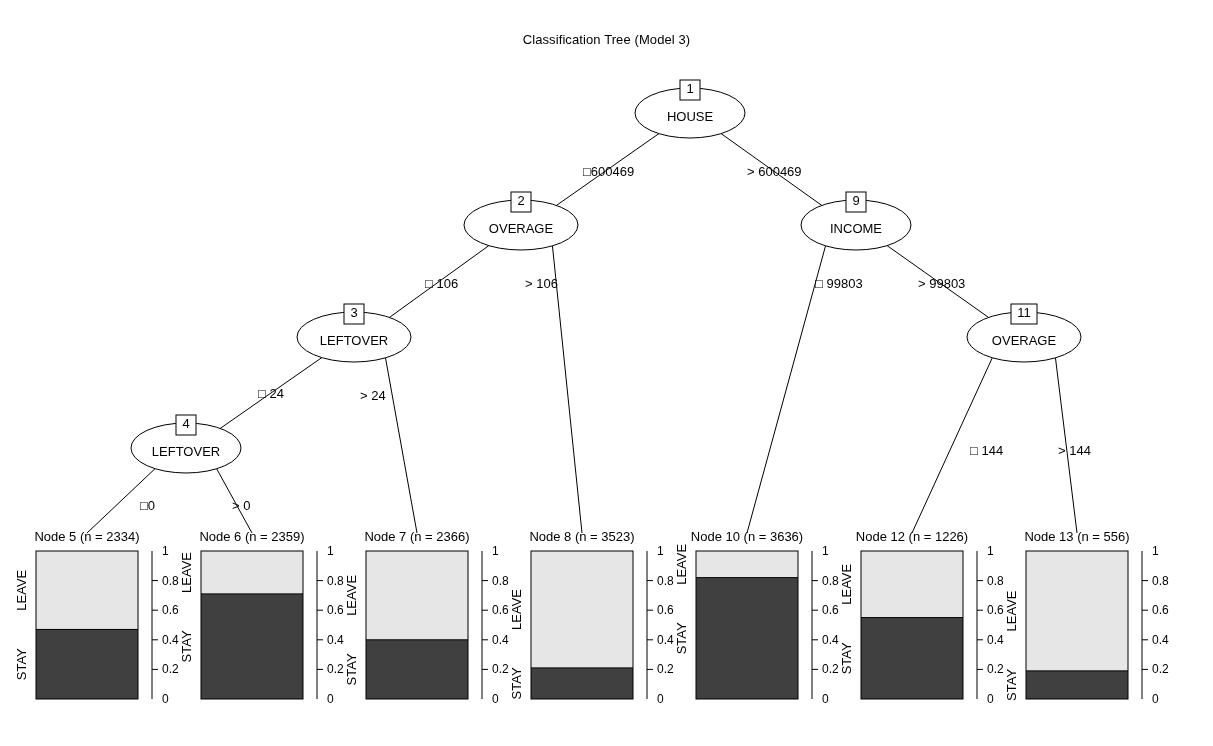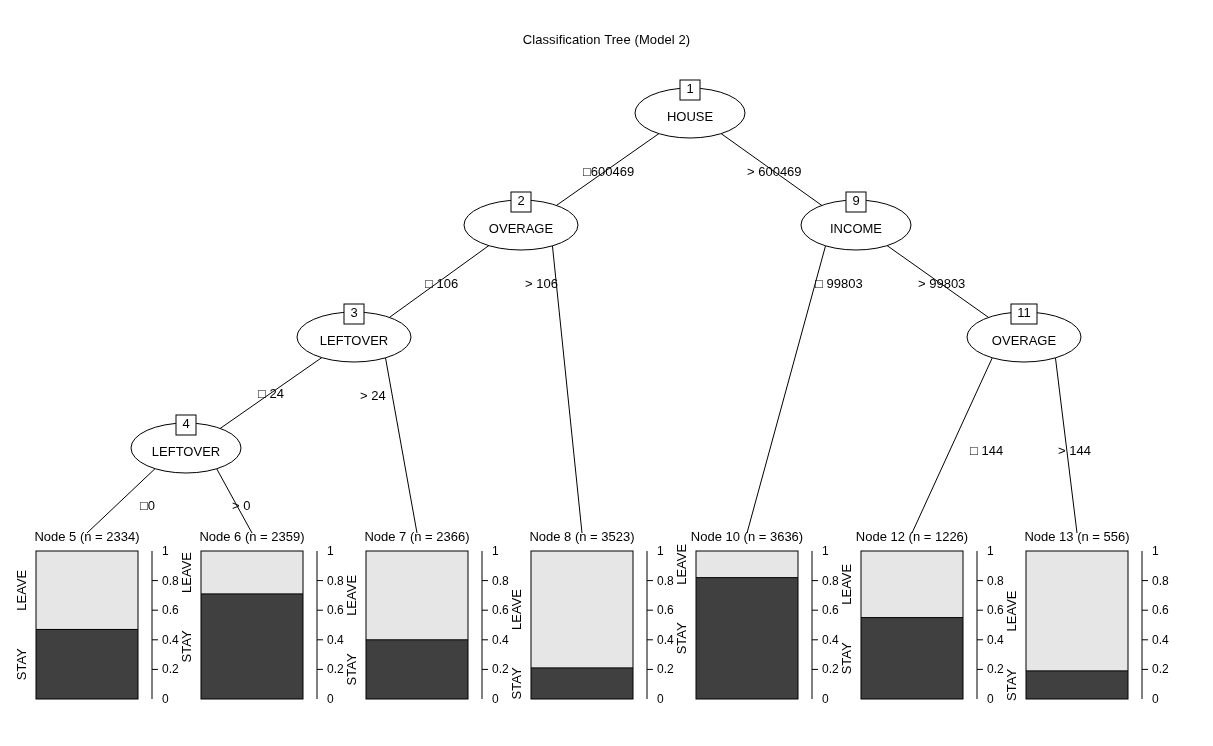--- a/index.html
+++ b/index.html
@@ -21,21 +21,21 @@
   .barframe{fill:none;stroke:#000;stroke-width:1;}
   .bar-leave{stroke:none;}
   .bar-stay{stroke:none;}
   .tick{stroke:#000;stroke-width:1;}
   .axisline{stroke:#000;stroke-width:1;}
 </style>
 </head>
 <body>
 
 <div id="root">
-  <div class="title">Classification Tree (Model 2)</div>
+  <div class="title">Classification Tree (Model 3)</div>
   <svg class="tree" id="tree-svg" viewBox="0 0 1213 746">
       <line x1="659.75" y1="133" x2="556.34" y2="205.5" class="edge"></line>
       <line x1="720.25" y1="133" x2="821.9" y2="205.5" class="edge"></line>
       <line x1="489.65" y1="245" x2="389.34" y2="317.5" class="edge"></line>
       <line x1="552.35" y1="245" x2="582" y2="533" class="edge"></line>
       <line x1="322.65" y1="357" x2="220.1" y2="428.5" class="edge"></line>
       <line x1="385.35" y1="357" x2="417" y2="533" class="edge"></line>
       <line x1="155.75" y1="468" x2="87" y2="533" class="edge"></line>
       <line x1="216.25" y1="468" x2="252" y2="533" class="edge"></line>
       <line x1="825.75" y1="245" x2="747" y2="533" class="edge"></line>

